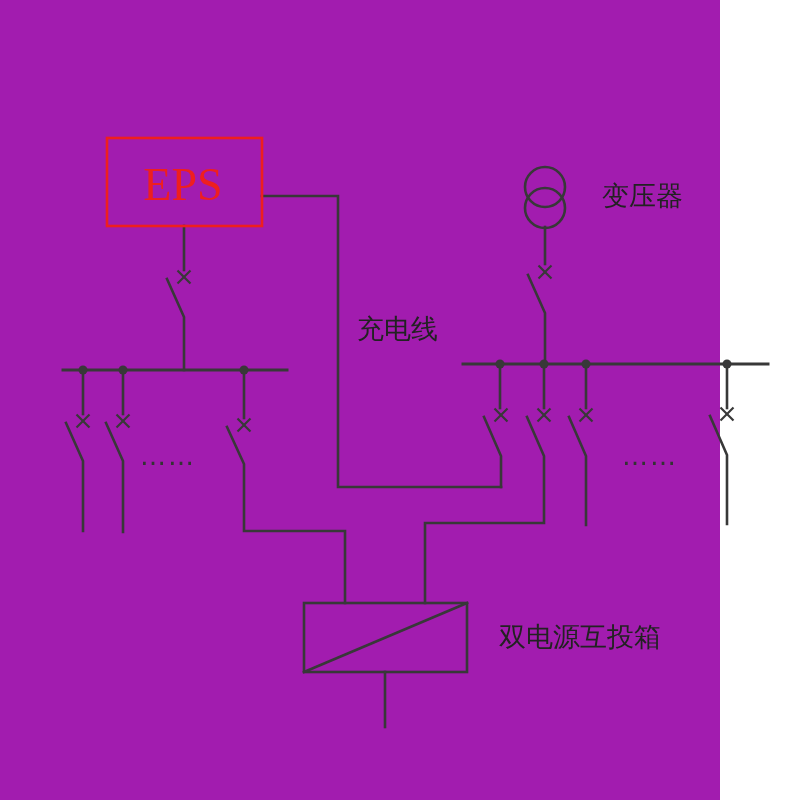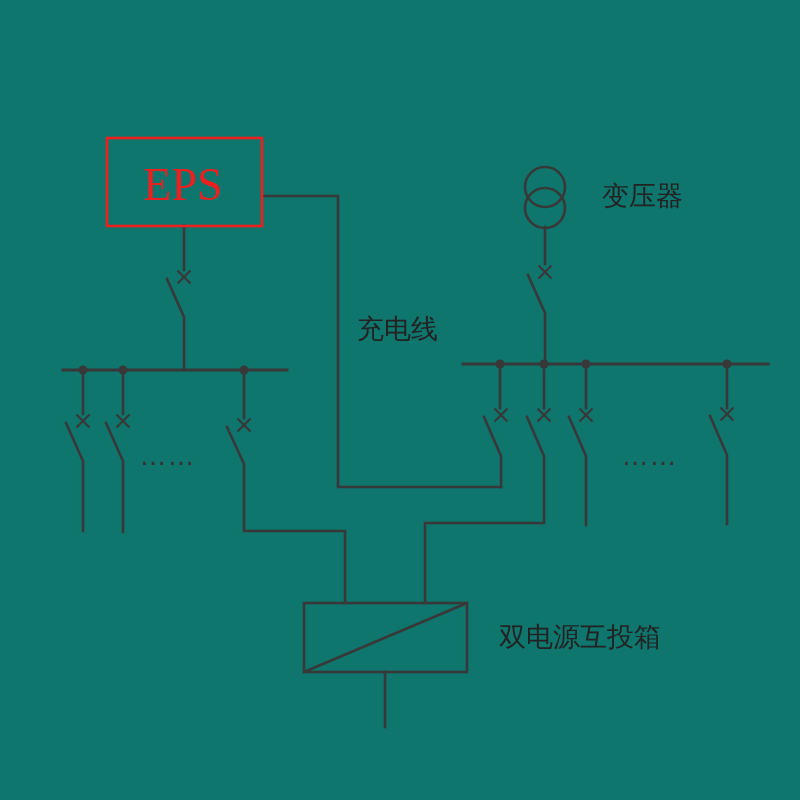--- a/index.html
+++ b/index.html
@@ -6,23 +6,23 @@
     margin: 0;
     padding: 0;
     background: #ffffff;
     width: 800px;
     height: 800px;
     overflow: hidden;
     font-family: "Liberation Sans", sans-serif;
   }
   .page {
     position: relative;
-    width: 800px;
+    width: 720px;
     height: 800px;
-    background: #0f766e;
+    background: #a21caf;
   }
   svg { display: block; }
 
   
   .wires path,
   .wires line,
   .wires circle,
   .wires rect {
     fill: none;
     stroke-width: 2.6;

